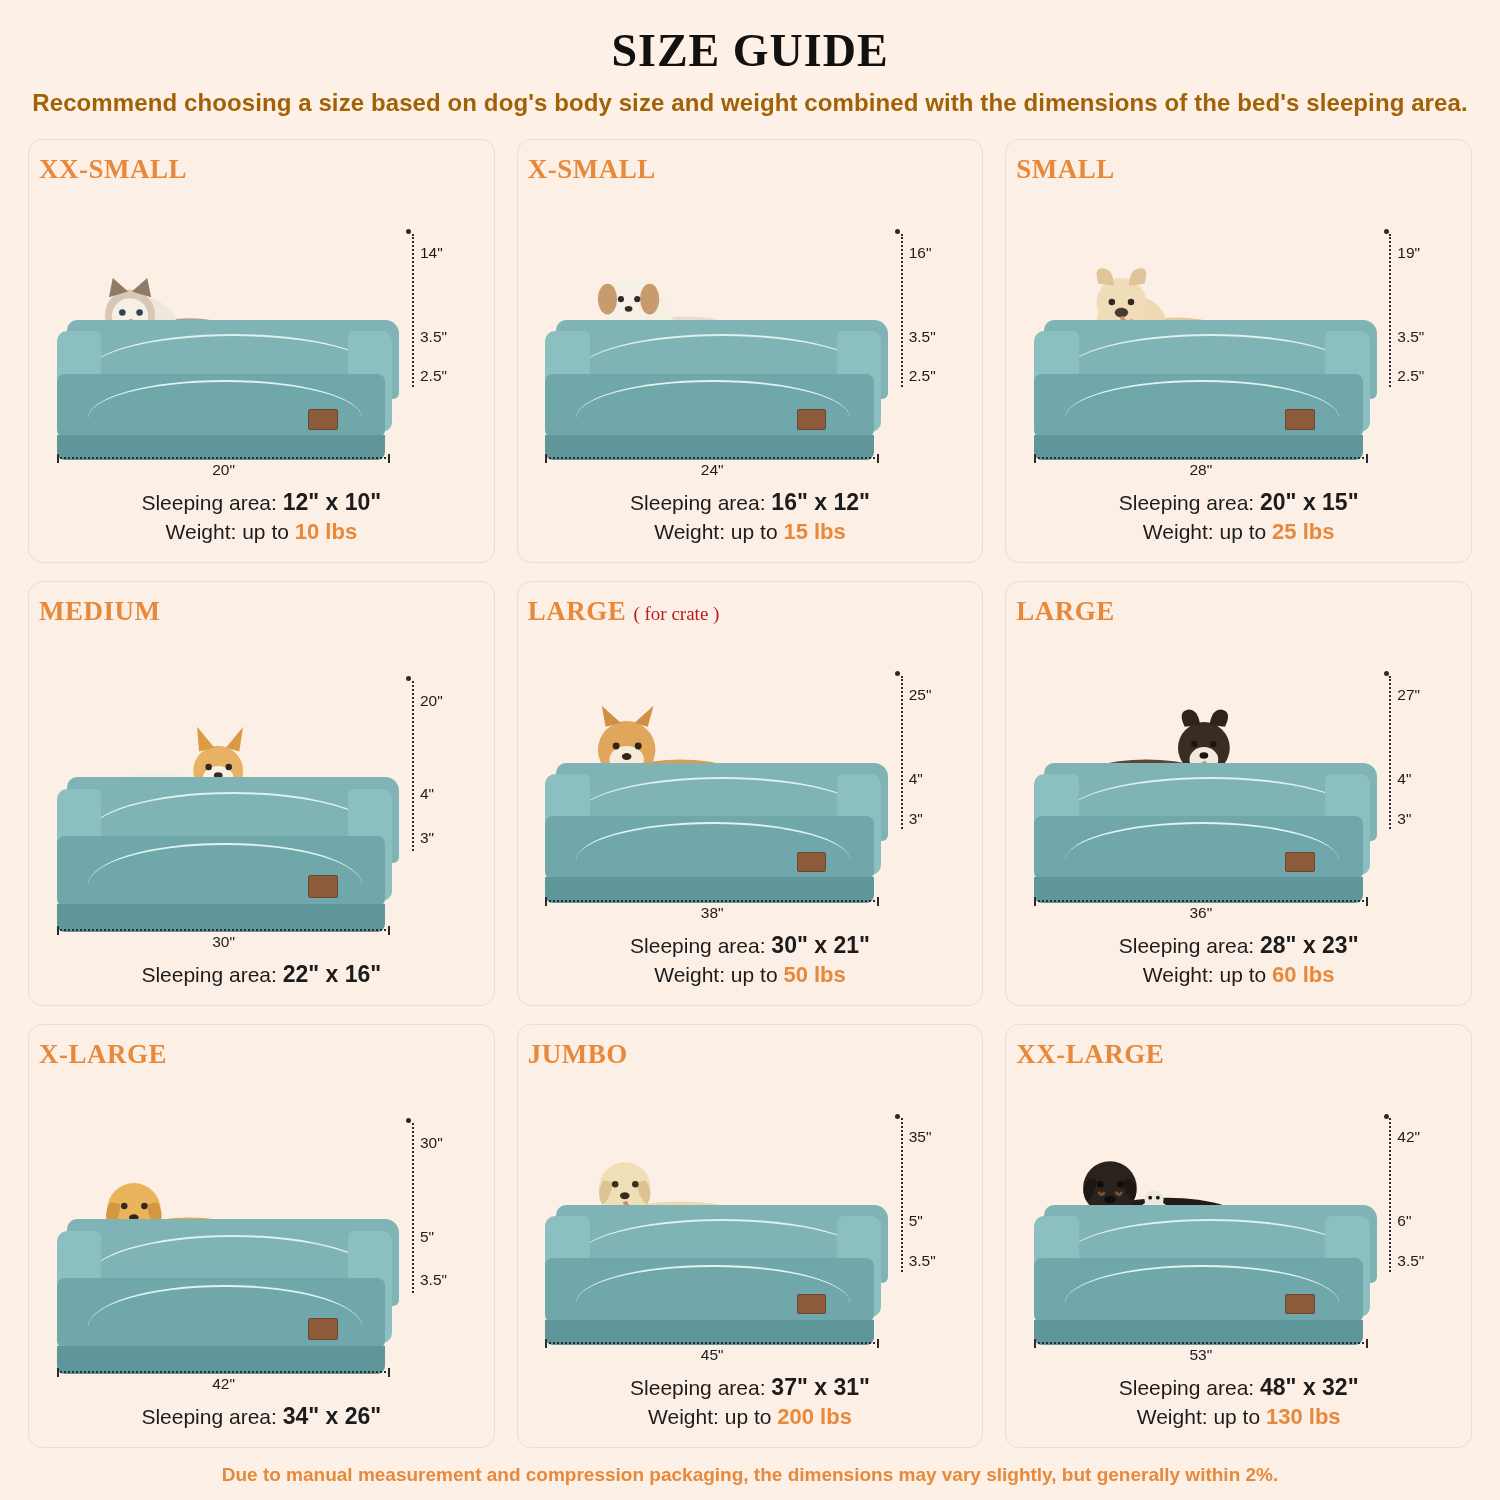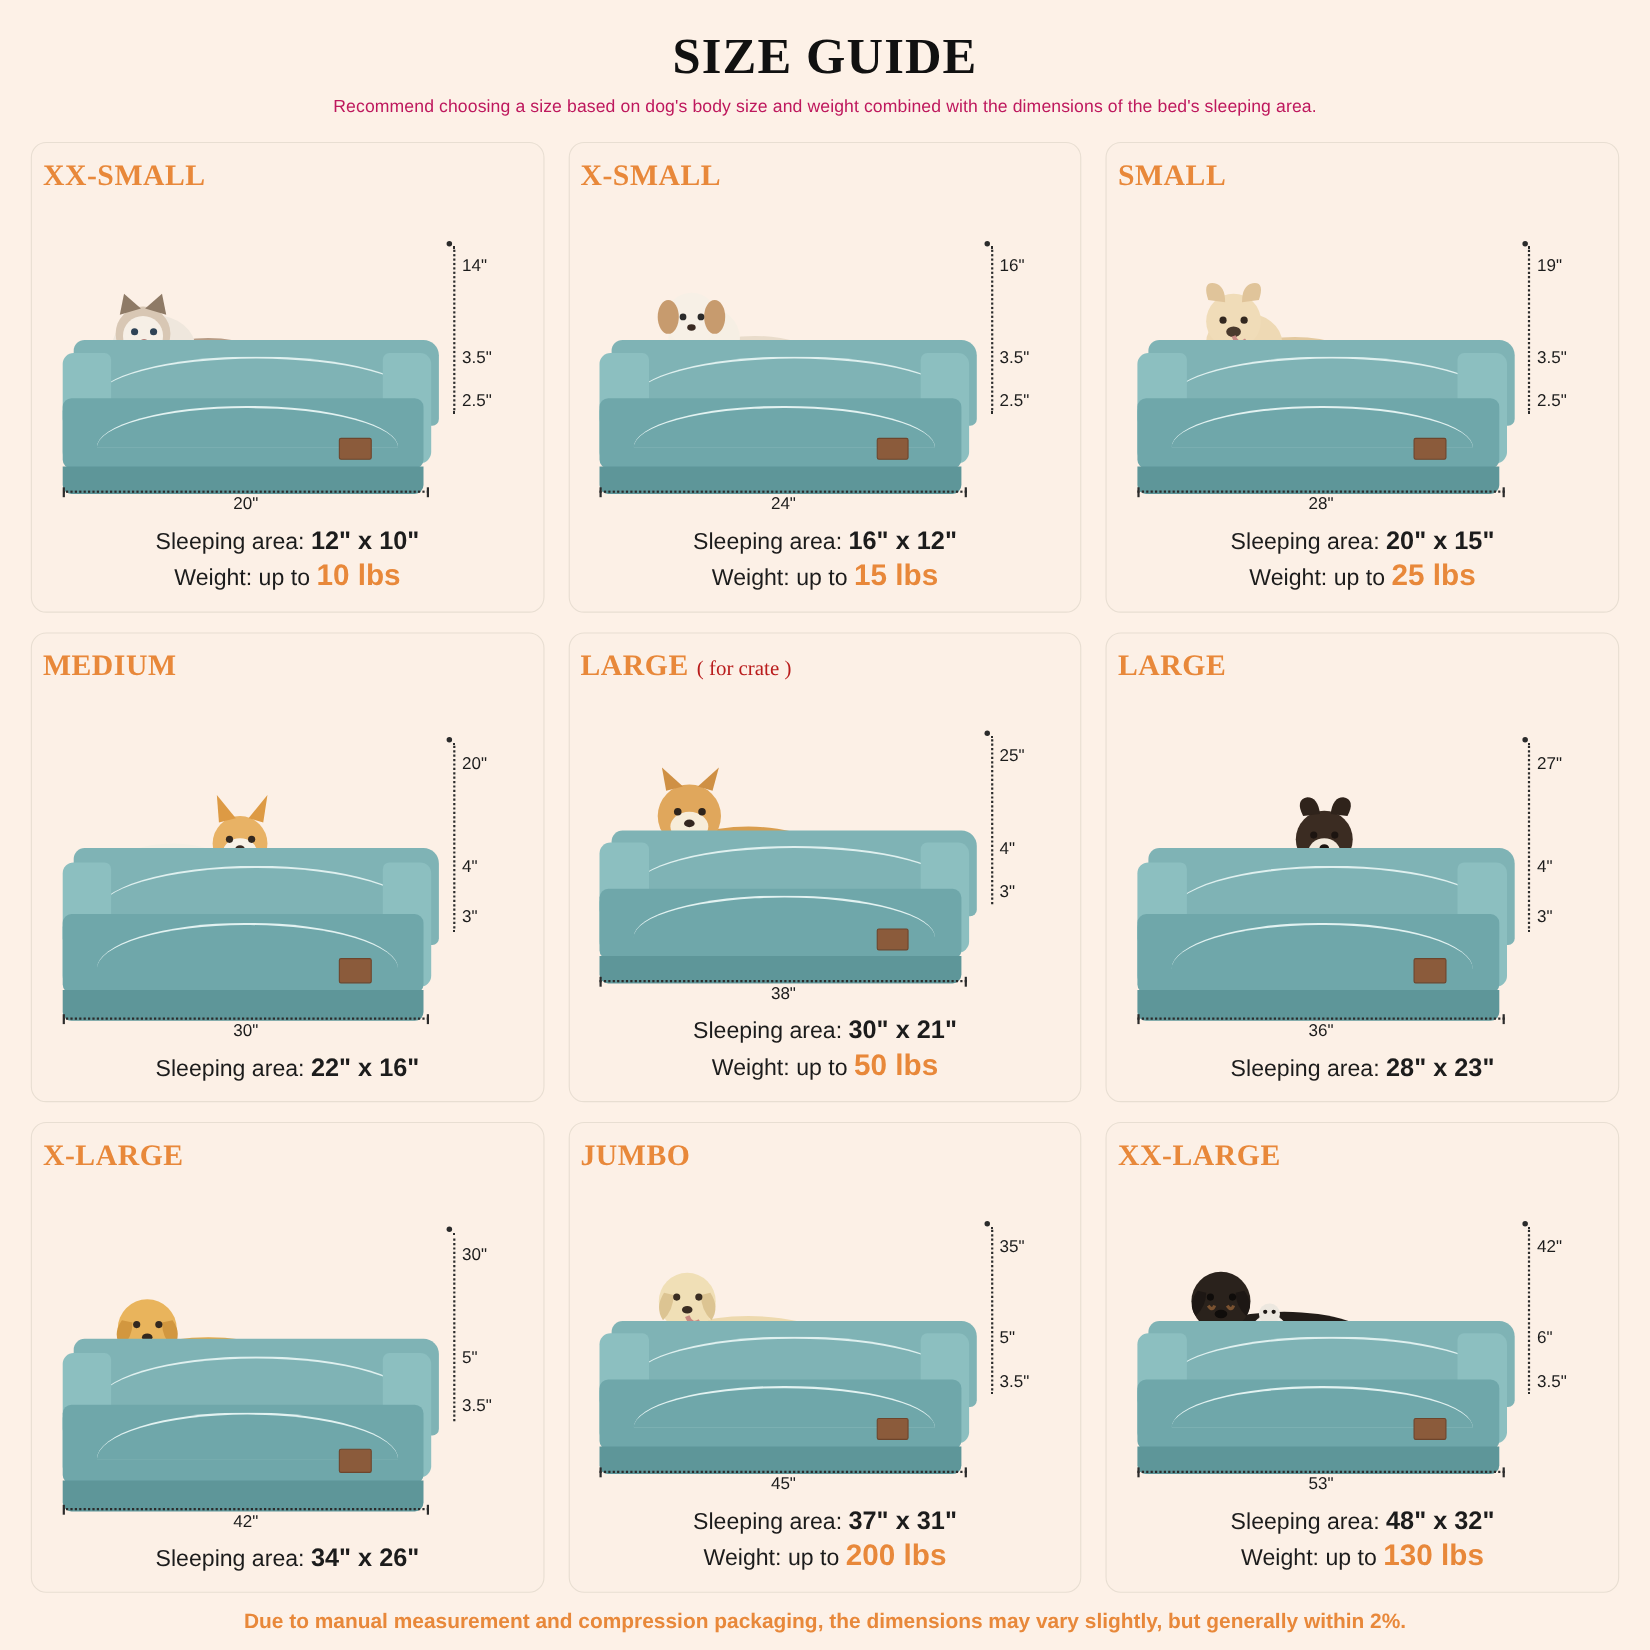--- a/index.html
+++ b/index.html
@@ -25,23 +25,23 @@
     text-align: center;
     font-family: "Liberation Serif", serif;
     font-weight: bold;
     font-size: 46px;
     letter-spacing: 1px;
     color: #111111;
     margin: 6px 0 12px 0;
   }
   .subtitle {
     text-align: center;
-    font-size: 16px;
-    font-weight: normal;
-    color: #be185d;
+    font-size: 24px;
+    font-weight: bold;
+    color: #a16207;
     margin: 0 0 22px 0;
     letter-spacing: 0.1px;
   }
   .grid {
     flex: 1;
     display: grid;
     grid-template-columns: repeat(3, 1fr);
     grid-template-rows: repeat(3, 1fr);
     gap: 18px 22px;
   }
@@ -260,21 +260,21 @@
   .spec-line {
     font-size: 21px;
     color: #1c1c1c;
     margin: 3px 0;
     white-space: nowrap;
   }
   .spec-line .lbl { font-weight: normal; }
   .spec-line .val { font-weight: bold; font-size: 23px; }
   .spec-line .weight {
     font-weight: bold;
-    font-size: 27px;
+    font-size: 22px;
     color: #e8883a;
   }
   .footer {
     text-align: center;
     font-size: 19px;
     font-weight: bold;
     color: #e8883a;
     margin-top: 16px;
     margin-bottom: 4px;
   }
@@ -638,20 +638,25 @@
           <div class="cap l"></div>
           <div class="cap r"></div>
           <div class="line"></div>
           <div class="wlabel">36"</div>
         </div>
       </div>
       <div class="specs">
         <div class="spec-line">
           <span class="lbl">Sleeping area:</span>
           <span class="val">28" x 23"</span>
+        </div>
+        <div class="spec-line">
+          <span class="lbl">Weight:</span>
+          <span class="lbl">up to</span>
+          <span class="weight">60 lbs</span>
         </div>
       </div>
     </div>
 
     <div class="card">
       <div class="card-title">
         <span>X-LARGE</span>
         <span class="crate"></span>
       </div>
       <div class="illus">

